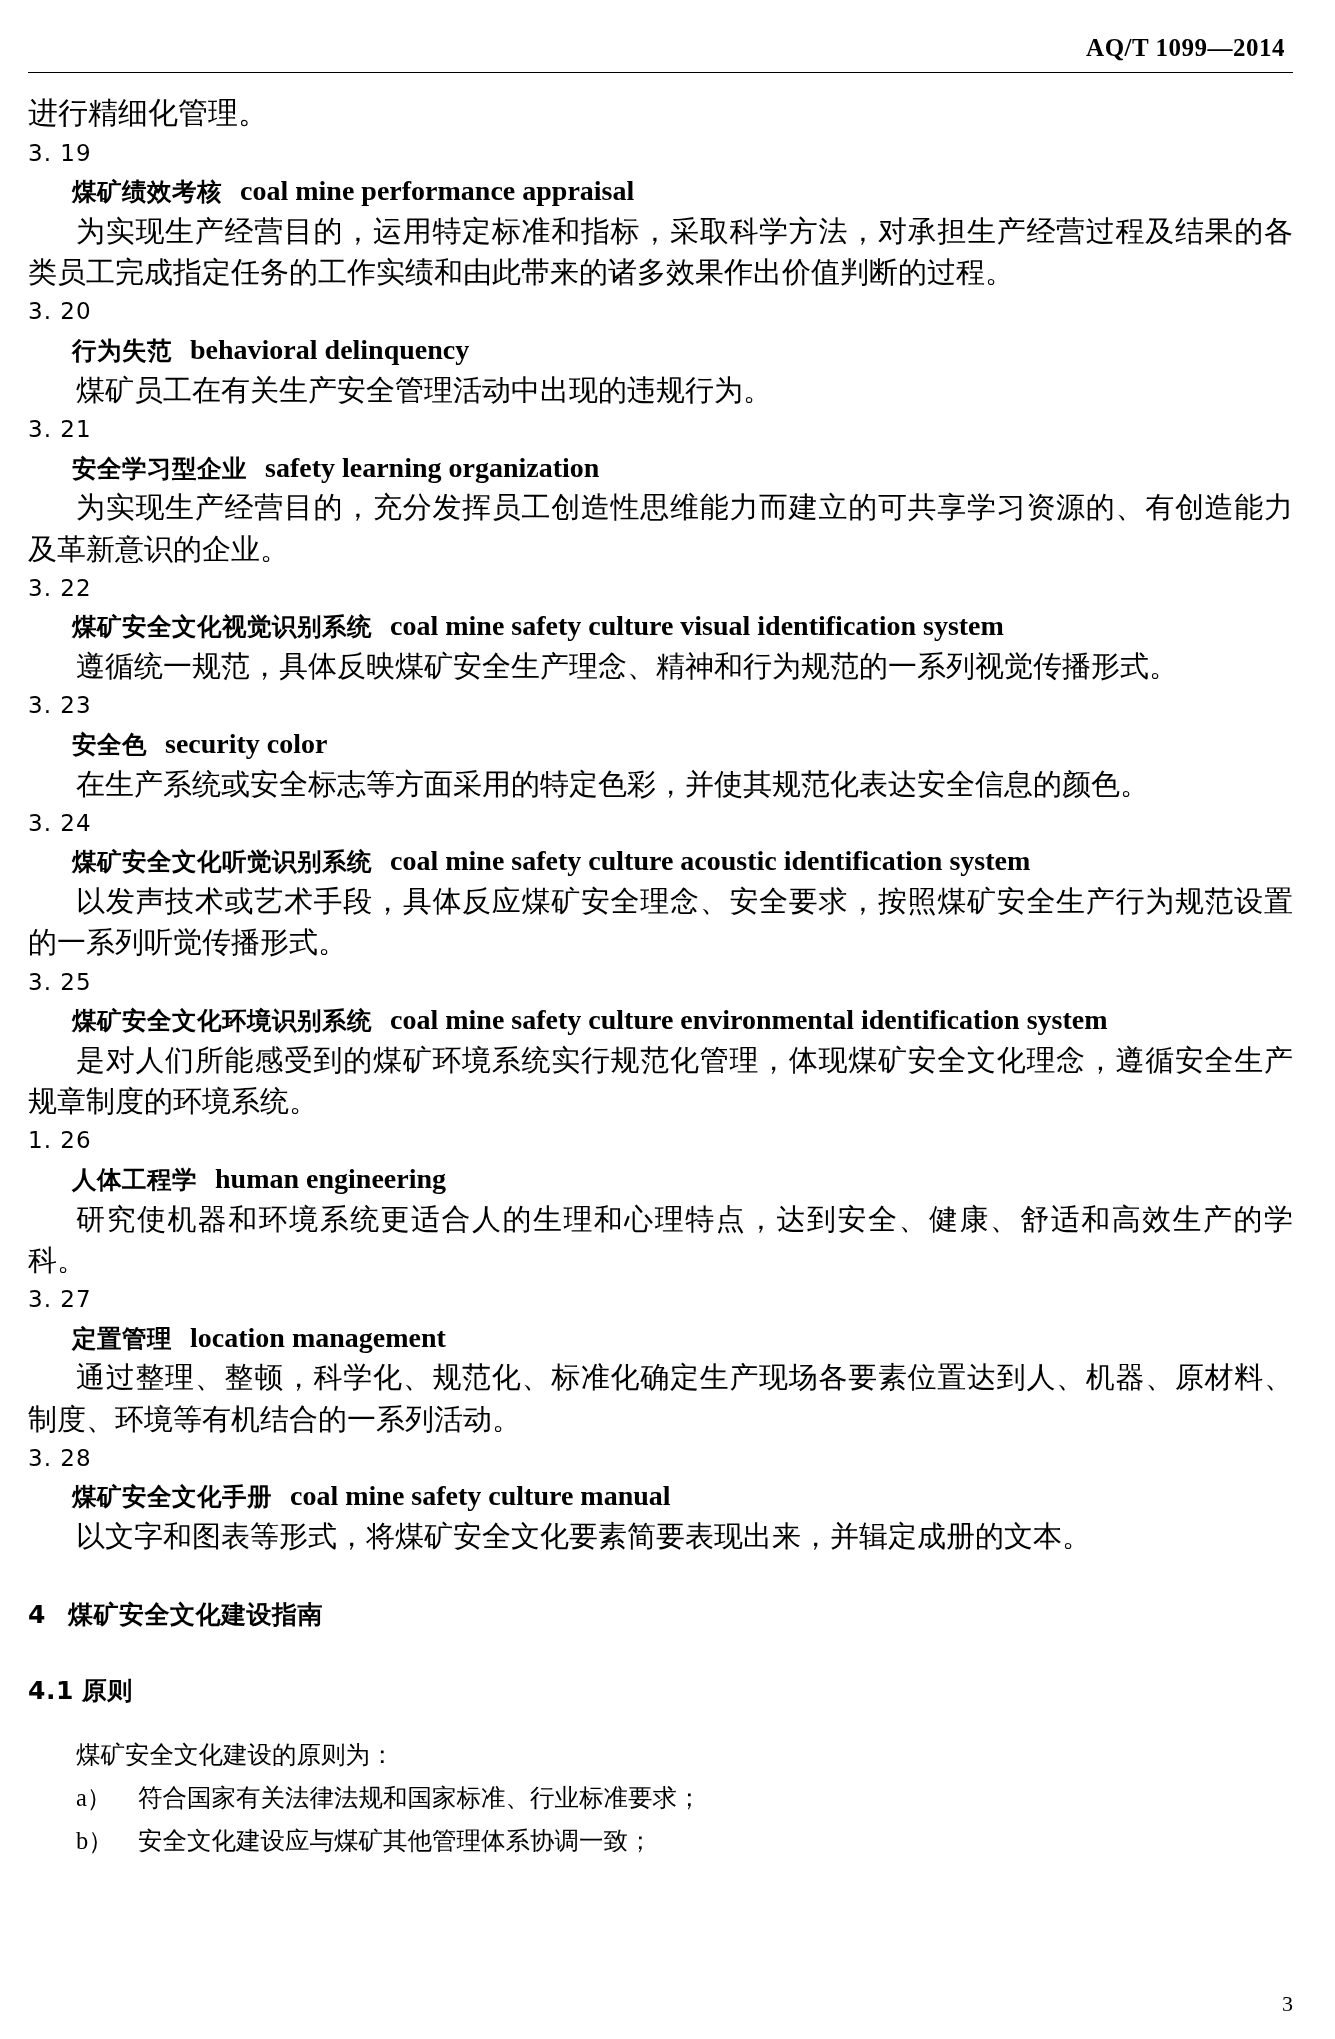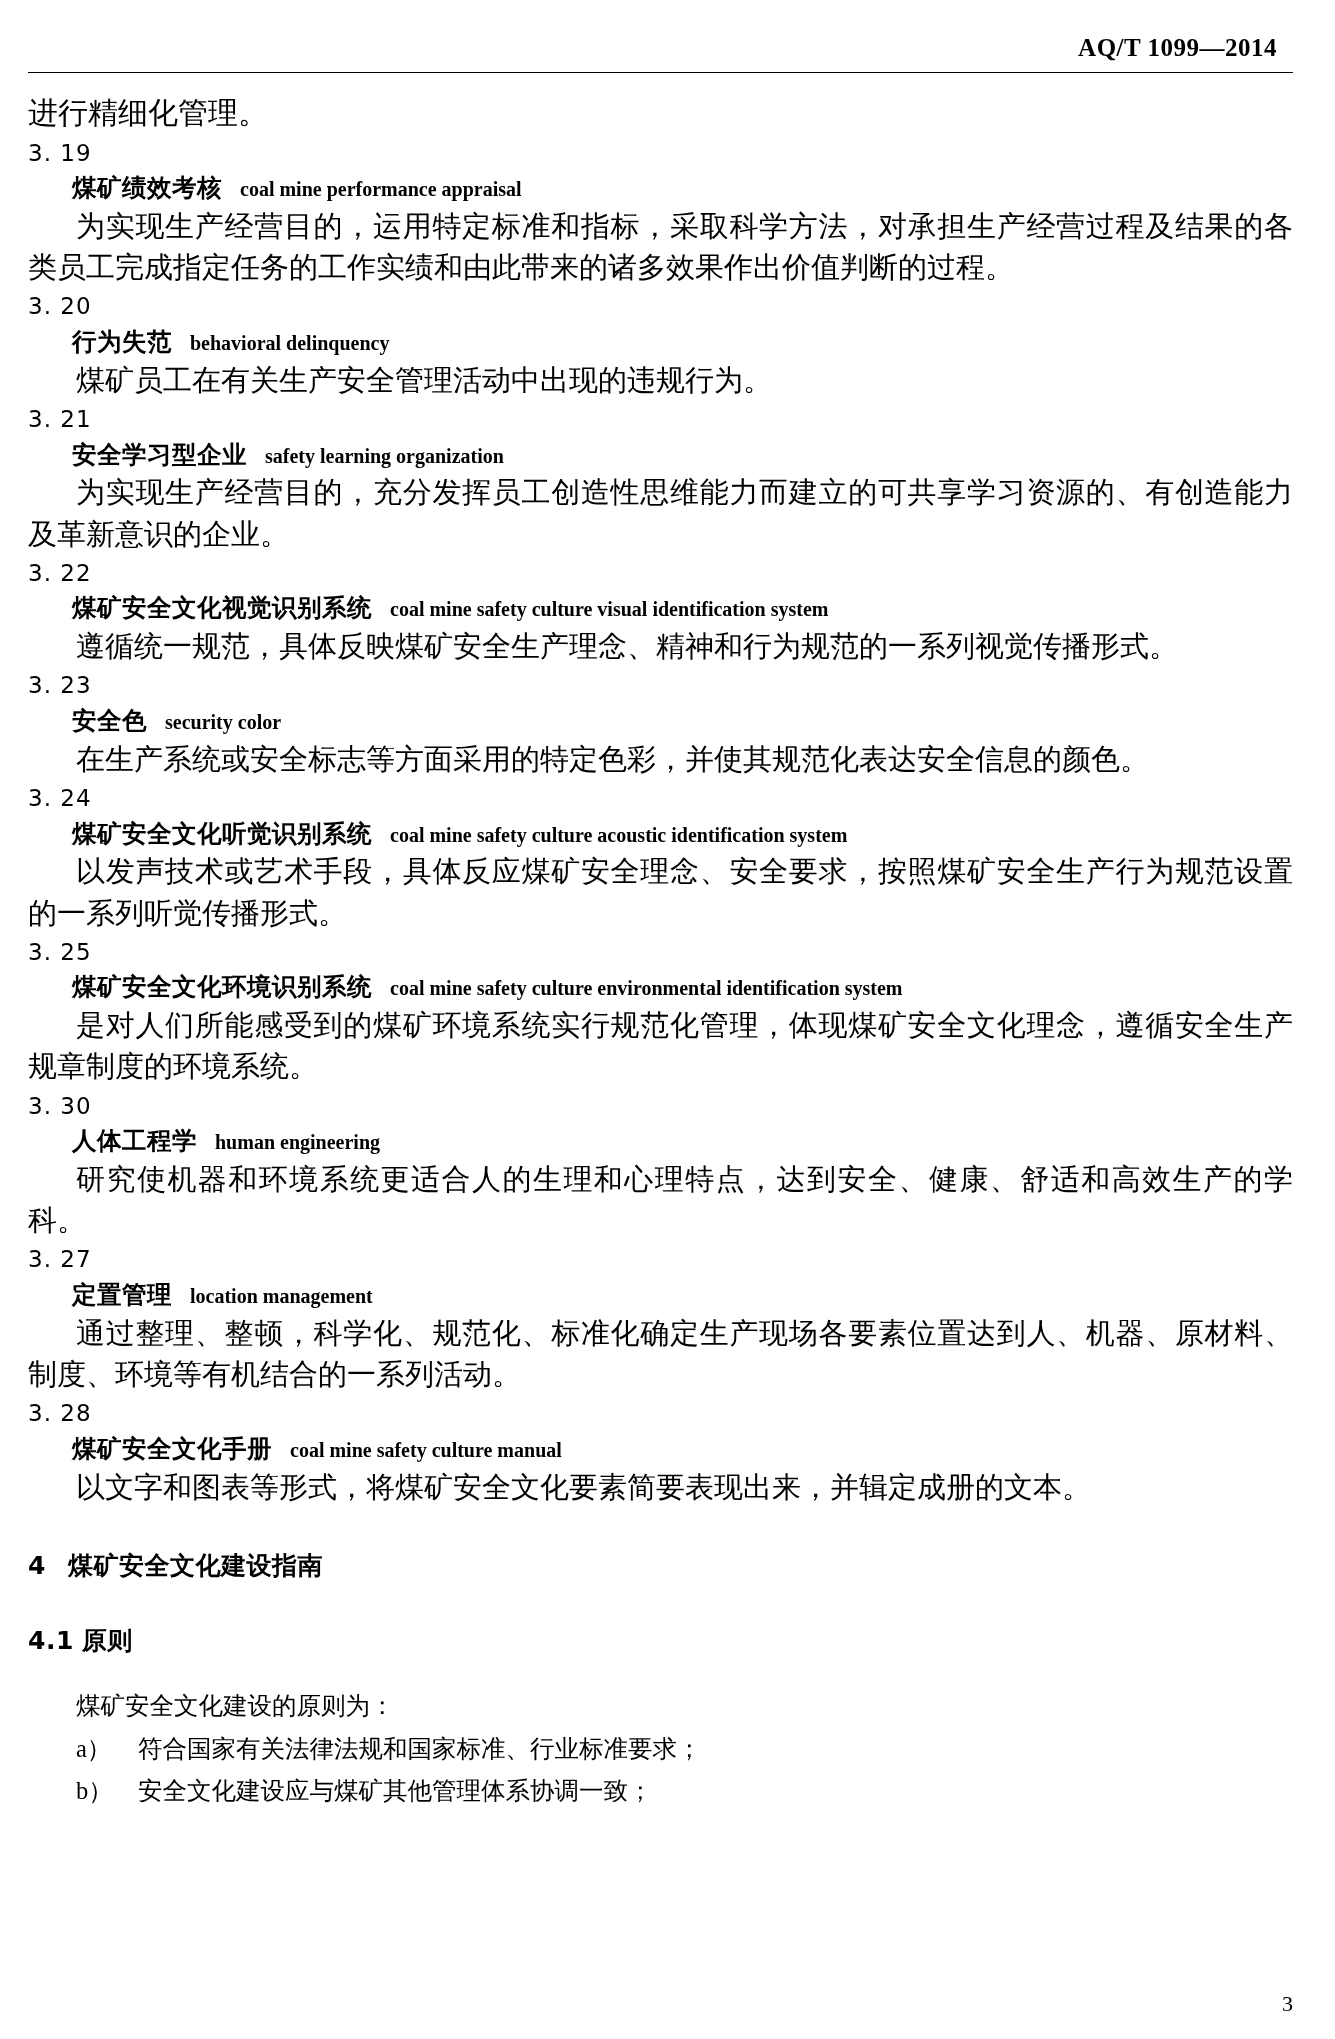--- a/index.html
+++ b/index.html
@@ -21,21 +21,21 @@
     box-sizing: border-box;
     padding: 28px 42px 0 28px;
   }
   
   .header {
     position: relative;
     height: 46px;
   }
   .header-code {
     position: absolute;
-    right: 16px;
+    right: 8px;
     top: 6px;
     font-family: "Liberation Serif", "DejaVu Serif", serif;
     font-weight: bold;
     font-size: 25px;
     letter-spacing: 0.5px;
     white-space: nowrap;
   }
   .header-rule {
     position: absolute;
     left: 0;
@@ -68,21 +68,21 @@
   }
   .term .term-cn {
     font-family: Liberation Serif, serif;
     font-weight: bold;
     letter-spacing: 0.5px;
   }
   .term .term-en {
     font-family: "Liberation Serif", "DejaVu Serif", serif;
     font-weight: bold;
     margin-left: 18px;
-    font-size: 20px;
+    font-size: 28px;
   }
   .def {
     font-family: "DejaVu Sans", "Liberation Sans", sans-serif;
     font-size: 29px;
     margin: 0;
     text-indent: 48px;
     text-align: justify;
     line-height: 1.42;
   }
   .sec-head {
@@ -179,21 +179,21 @@
       <span class="term-cn">煤矿安全文化听觉识别系统</span><span class="term-en">coal mine safety culture acoustic identification system</span>
     </p>
     <p class="def">以发声技术或艺术手段，具体反应煤矿安全理念、安全要求，按照煤矿安全生产行为规范设置的一系列听觉传播形式。</p>
 
     <p class="num">3. 25</p>
     <p class="term">
       <span class="term-cn">煤矿安全文化环境识别系统</span><span class="term-en">coal mine safety culture environmental identification system</span>
     </p>
     <p class="def">是对人们所能感受到的煤矿环境系统实行规范化管理，体现煤矿安全文化理念，遵循安全生产规章制度的环境系统。</p>
 
-    <p class="num">3. 30</p>
+    <p class="num">1. 26</p>
     <p class="term">
       <span class="term-cn">人体工程学</span><span class="term-en">human engineering</span>
     </p>
     <p class="def">研究使机器和环境系统更适合人的生理和心理特点，达到安全、健康、舒适和高效生产的学科。</p>
 
     <p class="num">3. 27</p>
     <p class="term">
       <span class="term-cn">定置管理</span><span class="term-en">location management</span>
     </p>
     <p class="def">通过整理、整顿，科学化、规范化、标准化确定生产现场各要素位置达到人、机器、原材料、制度、环境等有机结合的一系列活动。</p>

